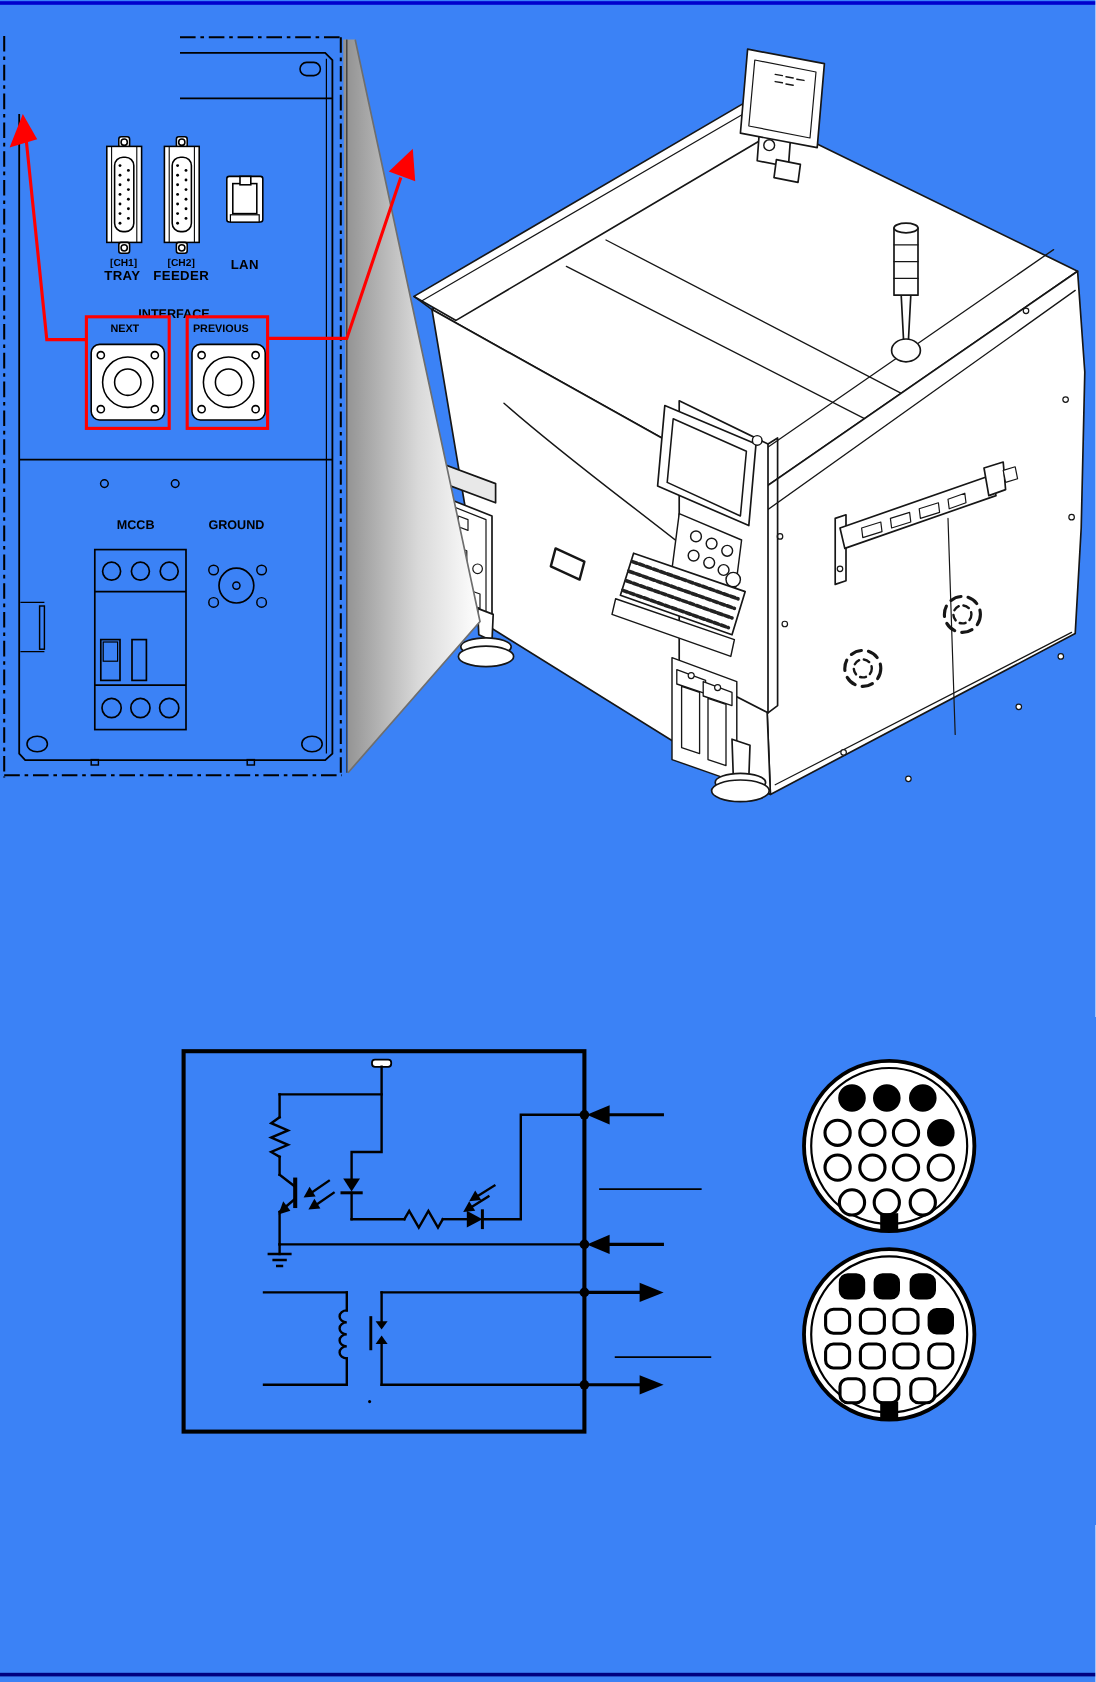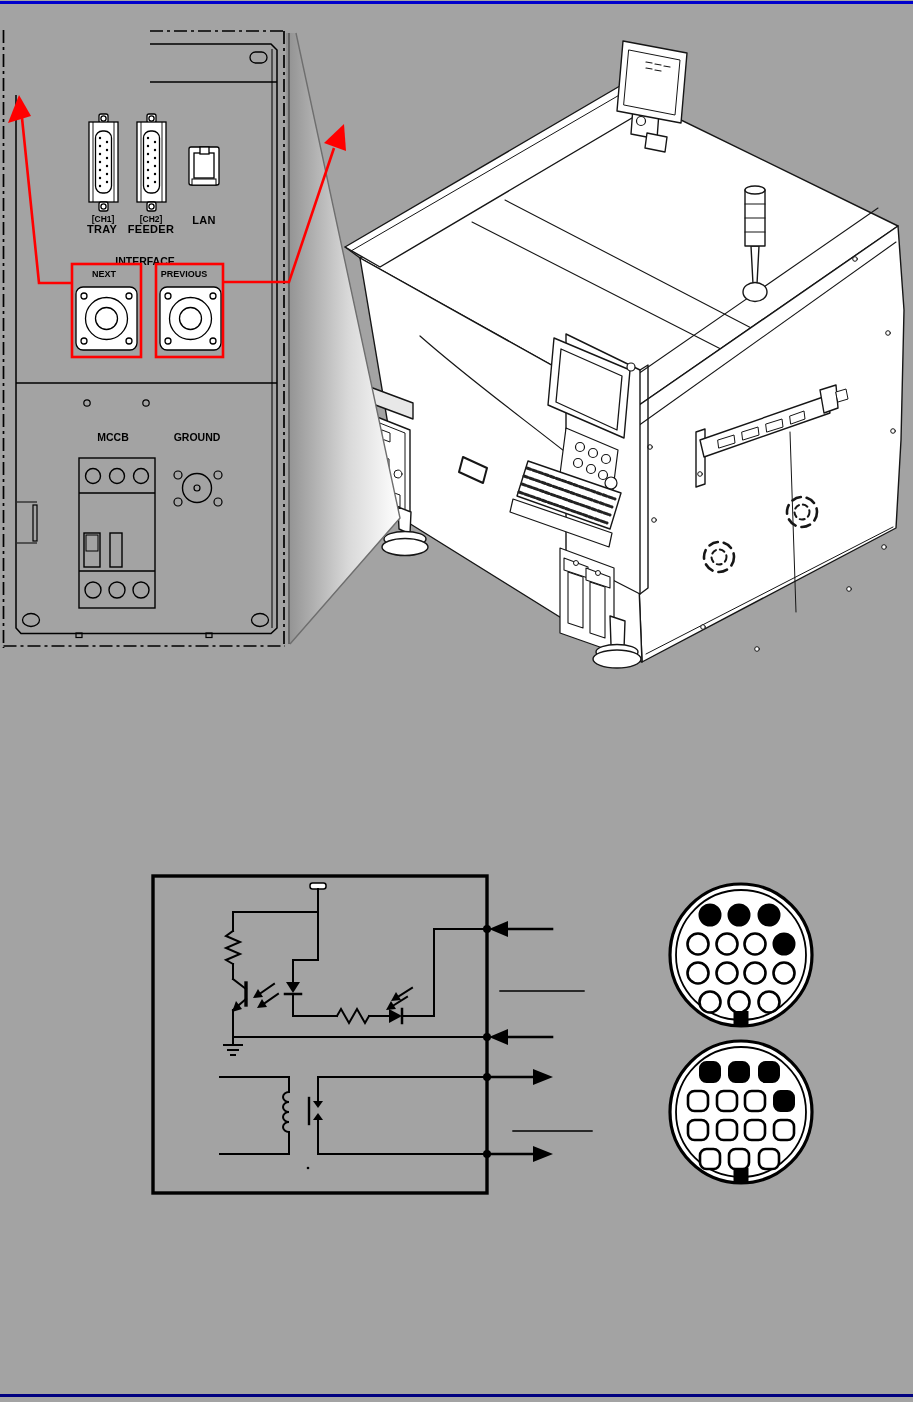--- a/index.html
+++ b/index.html
@@ -1,16 +1,16 @@
 <!DOCTYPE html>
 <html><head>
 <meta charset="utf-8">
 <style>
   html,body{margin:0;padding:0;background:#fff;}
-  .page{position:relative;width:913px;height:1402px;background:#a3a3a3;overflow:hidden;
+  .page{position:relative;width:913px;height:1402px;background:#3b82f6;overflow:hidden;
         font-family:"Liberation Sans",sans-serif;}
   svg{position:absolute;left:0;top:0;display:block;}
   .lb{font-family:"Liberation Sans",sans-serif;font-weight:bold;fill:#000;}
   .s8{font-size:8.5px;}
   .s9{font-size:9px;}
   .s10{font-size:10.5px;}
   .s11{font-size:11px;letter-spacing:.3px;}
 </style>
 </head>
 <body>

